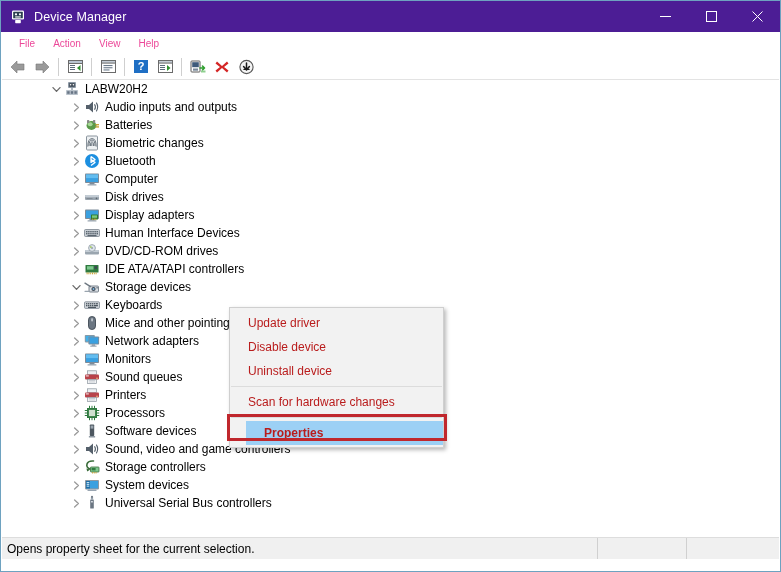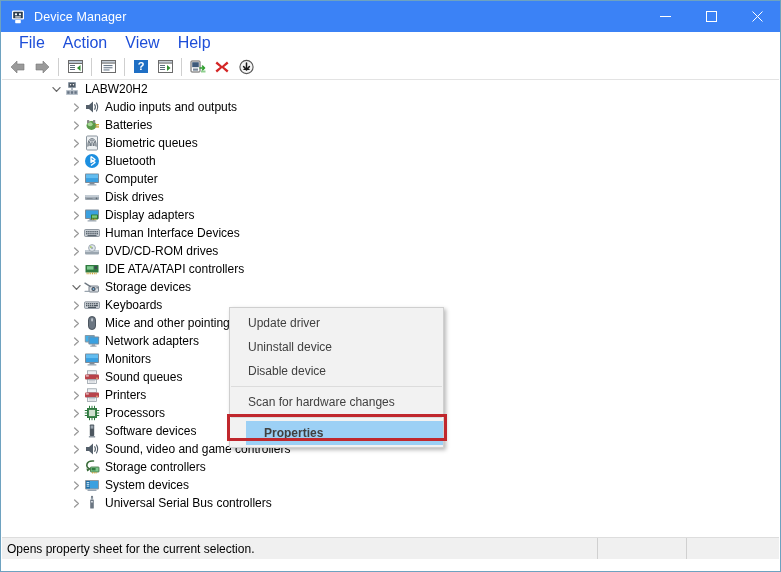--- a/index.html
+++ b/index.html
@@ -20,21 +20,21 @@
     box-sizing: border-box;
     border: 1px solid #6ea2c0;
   }
 
   
   .titlebar {
     position: absolute;
     left: 0; top: 0;
     width: 779px;
     height: 31px;
-    background: #3b82f6;
+    background: #4c1d95;
     display: flex;
     align-items: center;
   }
   .title-icon {
     width: 16px; height: 16px;
     margin-left: 9px;
     margin-right: 8px;
     position: relative;
     flex: none;
   }
@@ -64,22 +64,22 @@
     left: 1px; top: 31px;
     width: 777px;
     height: 22px;
     background: #ffffff;
     display: flex;
     align-items: center;
     padding-left: 8px;
     box-sizing: border-box;
   }
   .menu-item {
-    font-size: 16px;
-    color: #1d4ed8;
+    font-size: 10px;
+    color: #ec4899;
     padding: 2px 9px;
     white-space: nowrap;
   }
 
   
   .toolbar {
     position: absolute;
     left: 1px; top: 53px;
     width: 777px;
     height: 26px;
@@ -166,21 +166,21 @@
     padding: 3px 0 2px 0;
     box-sizing: border-box;
     z-index: 40;
     font-size: 12px;
   }
   .ctx-item {
     height: 24px;
     display: flex;
     align-items: center;
     padding-left: 18px;
-    color: #404040;
+    color: #b91c1c;
     position: relative;
   }
   .ctx-sep {
     height: 1px;
     background: #dcdcdc;
     margin: 3px 1px 3px 1px;
   }
   .ctx-item.highlight {
     background: #9cd0f5;
     font-weight: bold;
@@ -429,21 +429,21 @@
           </span>
           <span class="node-icon">
             <svg width="16" height="16" viewBox="0 0 16 16">
               <rect x="2.5" y="1" width="11" height="14" rx="1" fill="#eef1f3" stroke="#8a949d" stroke-width="1"></rect>
               <path d="M5 11 Q5 5 8 5 Q11 5 11 11" stroke="#5b6670" stroke-width="0.9" fill="none"></path>
               <path d="M6.4 11 Q6.4 6.6 8 6.6 Q9.6 6.6 9.6 11" stroke="#5b6670" stroke-width="0.9" fill="none"></path>
               <path d="M7.8 11 L7.8 8.2" stroke="#5b6670" stroke-width="0.9" fill="none"></path>
               <path d="M3.8 11.6 Q3.8 3.6 8 3.6 Q12.2 3.6 12.2 11.6" stroke="#5b6670" stroke-width="0.9" fill="none"></path>
             </svg>
           </span>
-          <span class="node-label">Biometric queues</span>
+          <span class="node-label">Biometric changes</span>
         </div>
         <div class="tree-row">
           <span style="width:28px;flex:none;"></span>
           <span class="chev">
             <svg width="9" height="9" viewBox="0 0 9 9">
               <path d="M2.6 1 L6.4 4.5 L2.6 8" stroke="#9a9a9a" stroke-width="1.3" fill="none" stroke-linecap="round" stroke-linejoin="round"></path>
             </svg>
           </span>
           <span class="node-icon">
             <svg width="16" height="16" viewBox="0 0 16 16">
@@ -843,22 +843,22 @@
               <circle cx="8" cy="1.8" r="1" fill="#6b7682"></circle>
             </svg>
           </span>
           <span class="node-label">Universal Serial Bus controllers</span>
         </div>
       </div>
   </div>
 
   <div class="ctx-menu">
     <div class="ctx-item">Update driver</div>
+    <div class="ctx-item">Disable device</div>
     <div class="ctx-item">Uninstall device</div>
-    <div class="ctx-item">Disable device</div>
     <div class="ctx-sep"></div>
     <div class="ctx-item">Scan for hardware changes</div>
     <div class="ctx-sep"></div>
     <div class="ctx-item highlight">Properties</div>
   </div>
 
   <div class="red-box"></div>
 
   <div class="statusbar">
     <div class="status-pane-main">Opens property sheet for the current selection.</div>

